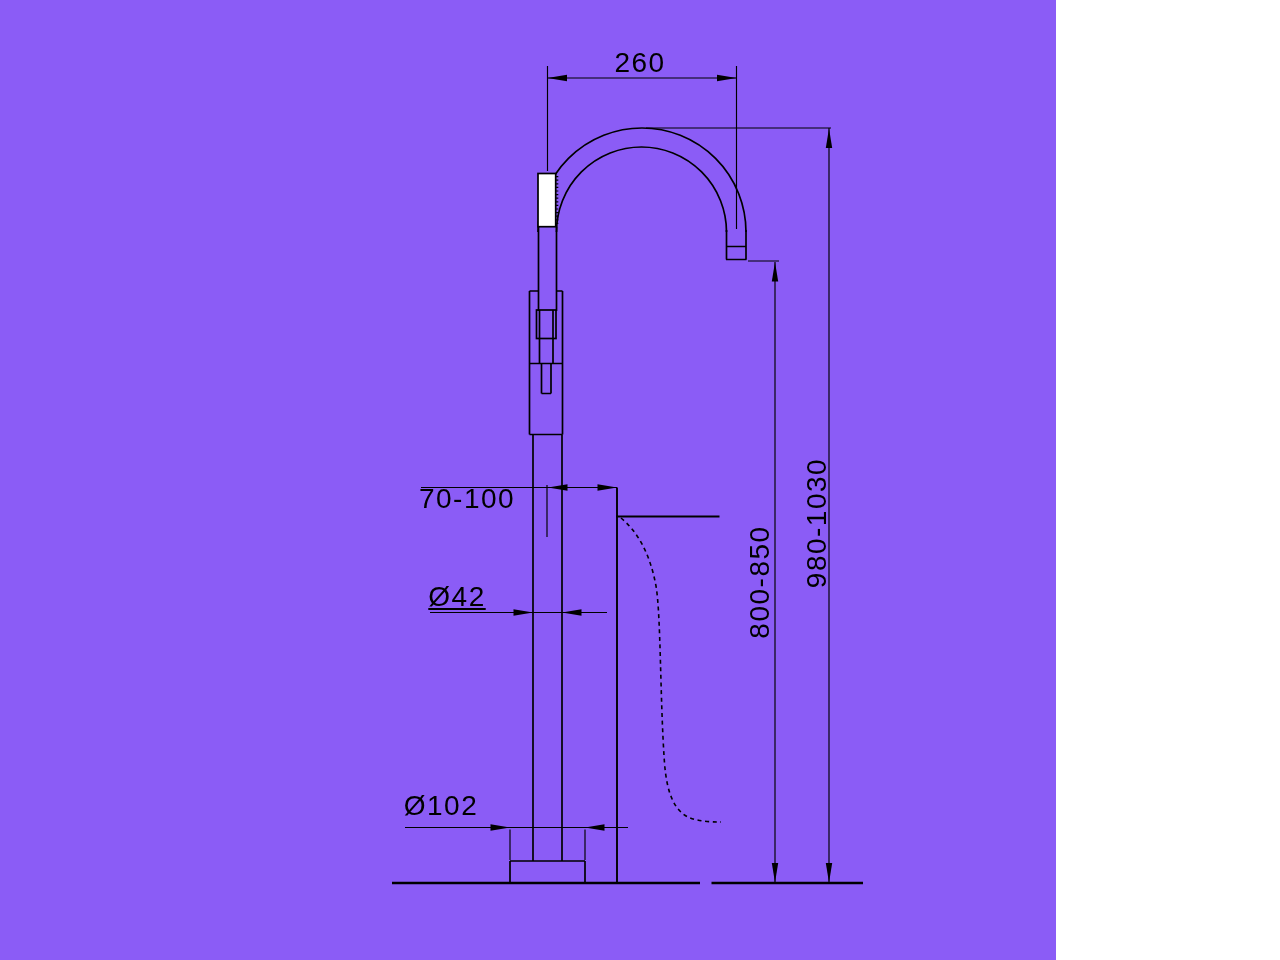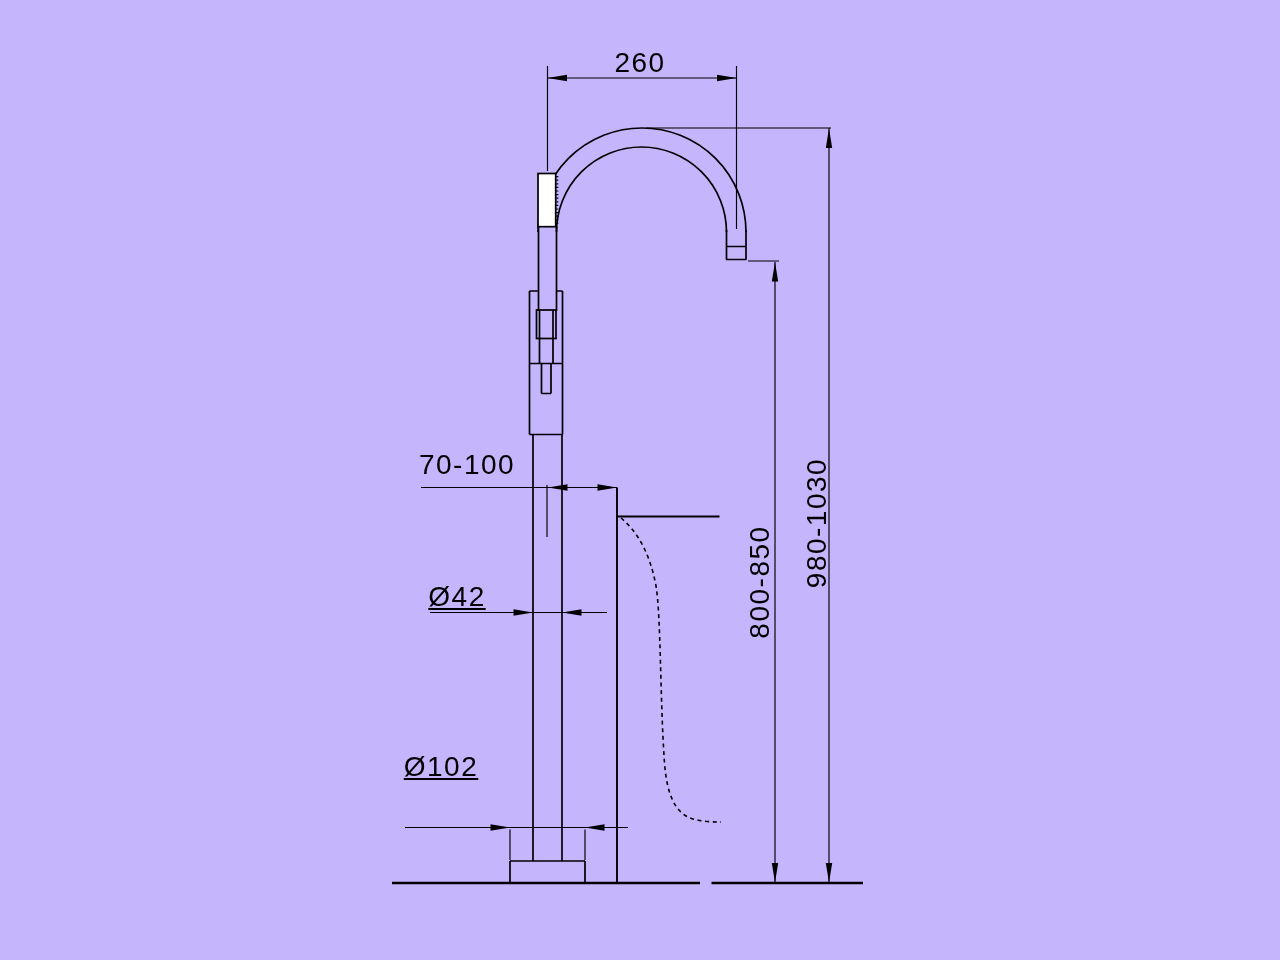--- a/index.html
+++ b/index.html
@@ -6,23 +6,23 @@
     margin: 0;
     padding: 0;
     background: #ffffff;
     width: 1280px;
     height: 960px;
     overflow: hidden;
     font-family: "Liberation Sans", sans-serif;
   }
   .stage {
     position: relative;
-    width: 1280px;
+    width: 1056px;
     height: 960px;
-    background: #c4b5fd;
+    background: #8b5cf6;
   }
   svg.drawing {
     position: absolute;
     left: 0;
     top: 0;
   }
   .dim-label {
     position: absolute;
     font-family: "Liberation Sans", sans-serif;
     font-size: 28px;
@@ -119,23 +119,23 @@
       <polygon class="arrow" points="775,882.5 771.8,863 778.2,863"></polygon>
 
       <path class="thin-line" d="M 829 128.5 V 882.5 M 646 128 H 831"></path>
       <polygon class="arrow" points="829,128.5 825.8,148 832.2,148"></polygon>
       <polygon class="arrow" points="829,882.5 825.8,863 832.2,863"></polygon>
     </g>
   </svg>
 
   <div class="dim-label" style="left:640px; top:48px;">260</div>
 
-  <div class="dim-label" style="left:467px; top:450px;text-align:center;">70-100</div>
+  <div class="dim-label" style="left:467px; top:484px;text-align:center;">70-100</div>
 
   <div class="dim-label" style="left:457px; top:582px;text-decoration:underline;">Ø42</div>
 
-  <div class="dim-label" style="left:441px; top:752px;text-decoration:underline;">Ø102</div>
+  <div class="dim-label" style="left:441px; top:791px;">Ø102</div>
 
   <div class="dim-label vertical" style="left:760px; top:582px;">800-850</div>
 
   <div class="dim-label vertical" style="left:817px; top:523px;">980-1030</div>
 
 </div>
 
 </body></html>

